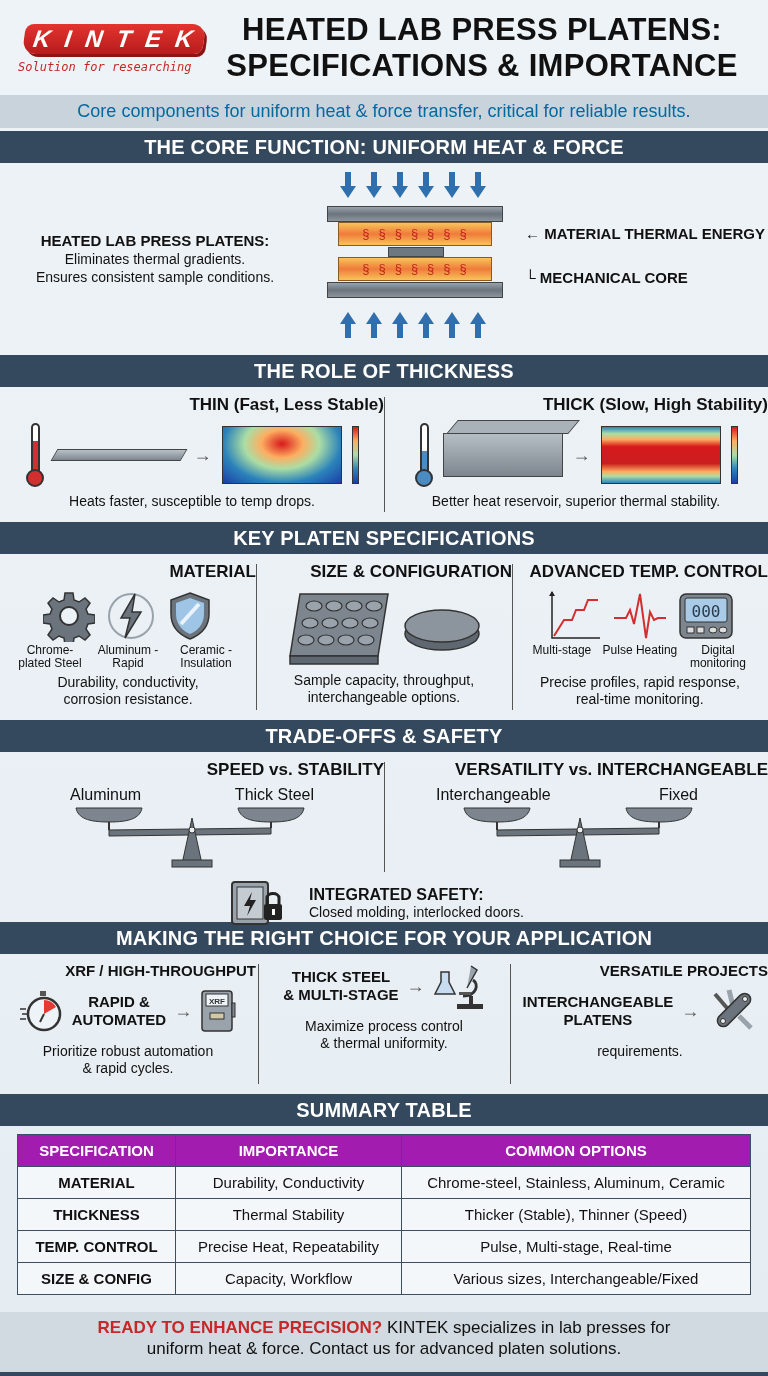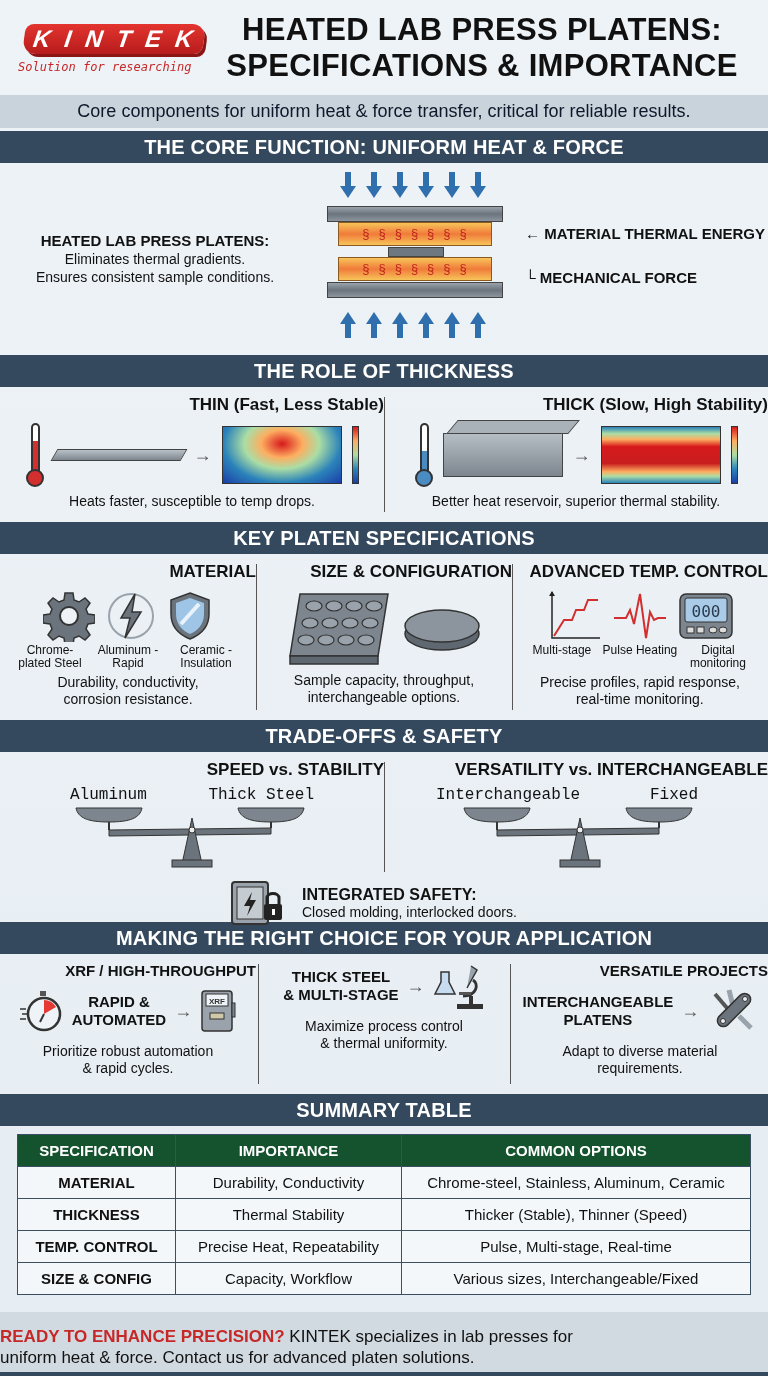--- a/index.html
+++ b/index.html
@@ -13,21 +13,21 @@
   .logo { width: 192px; height: 64px; position: relative; }
   .logo-badge {
     position: absolute; left: 10px; top: 8px; width: 180px; height: 30px;
     background: linear-gradient(#e3342f, #b71c1c); border-radius: 8px 14px 8px 14px;
     transform: skewX(-8deg); box-shadow: 3px 3px 0 #8b1515;
     display: flex; align-items: center; justify-content: center;
   }
   .logo-text { color: #fff; font-weight: bold; font-style: italic; font-size: 24px; letter-spacing: 14px; padding-left: 12px; }
   .logo-tag { position: absolute; left: 4px; top: 44px; color: #c62828; font-family: "DejaVu Sans Mono", monospace; font-size: 12px; font-style: italic; white-space: nowrap; }
   .title { flex: 1; text-align: center; font-weight: bold; font-size: 31px; line-height: 36px; color: #111; letter-spacing: 0.3px; }
-  .subtitle-bar { height: 33px; background: #c9d3dc; display: flex; align-items: center; justify-content: center; font-size: 18px; color: #0f172a; }
+  .subtitle-bar { height: 33px; background: #c9d3dc; display: flex; align-items: center; justify-content: center; font-size: 18px; color: #0369a1; }
   .sec-head { height: 32px; background: #34495e; color: #fff; font-weight: bold; font-size: 20px; display: flex; align-items: center; justify-content: center; letter-spacing: 0.2px; }
   .sec { position: relative; }
   .core { height: 192px; display: flex; align-items: center; }
   .core-left { width: 300px; text-align: center; font-size: 14px; line-height: 18px; padding-left: 10px; }
   .core-left b { font-size: 15px; display: block; }
   .core-diagram { width: 200px; height: 175px; position: relative; margin-left: 10px; }
   .core-labels { position: absolute; left: 495px; top: 0; height: 192px; }
   .core-label { position: absolute; left: 30px; font-weight: bold; font-size: 15px; white-space: nowrap; }
   .arrows { position: absolute; left: 30px; display: flex; gap: 10px; }
   .arr { width: 16px; height: 26px; position: relative; }
@@ -57,31 +57,31 @@
   .hm-thin { background: radial-gradient(ellipse at 50% 30%, #d7191c 0%, #fdae61 25%, #abdda4 45%, #2b83ba 70%, #1a3ea8 100%); }
   .hm-thick { background: linear-gradient(#2b83ba 0%, #abdda4 12%, #fdae61 22%, #d7191c 35%, #c81e1e 65%, #fdae61 80%, #abdda4 88%, #2b83ba 100%); }
   .scale { width: 7px; height: 58px; border: 1px solid #333; background: linear-gradient(#d7191c, #fdae61, #abdda4, #2b83ba, #1a3ea8); }
   .specs { height: 166px; display: flex; }
   .third { width: 33.33%; position: relative; text-align: center; }
   .vdiv3 { position: absolute; top: 10px; bottom: 10px; width: 1px; background: #555; }
   .icons-row { display: flex; justify-content: center; gap: 10px; margin-top: 6px; height: 56px; align-items: center; }
   .icon-cap { font-size: 12px; line-height: 13px; text-align: center; width: 78px; }
   .caps-row { display: flex; justify-content: center; gap: 0; }
   .tradeoffs { height: 170px; position: relative; }
-  .scale-lbls { display: flex; justify-content: space-between; font-size: 16px; padding: 0 50px; margin-top: 6px; font-family: Liberation Mono, monospace; }
-  .safety { position: absolute; left: 230px; top: 128px; display: flex; align-items: center; gap: 16px; }
+  .scale-lbls { display: flex; justify-content: space-between; font-size: 16px; padding: 0 50px; margin-top: 6px; }
+  .safety { position: absolute; left: 230px; top: 128px; display: flex; align-items: center; gap: 23px; }
   .app { height: 140px; display: flex; }
   .app-mid { display: flex; align-items: center; justify-content: center; gap: 8px; margin-top: 6px; height: 52px; font-weight: bold; font-size: 15px; line-height: 18px; }
   .app-desc { font-size: 14px; line-height: 17px; margin-top: 6px; }
   .table-wrap { padding: 8px 17px 0 17px; height: 182px; }
   table { width: 100%; border-collapse: collapse; font-size: 15px; background: #f4f7fa; }
-  th { background: #14532d; color: #fff; font-weight: bold; height: 32px; border: 1px solid #3b4f62; }
+  th { background: #a21caf; color: #fff; font-weight: bold; height: 32px; border: 1px solid #3b4f62; }
   td { height: 32px; border: 1px solid #3b4f62; text-align: center; }
   td.spec { font-weight: bold; }
-  .cta { height: 60px; background: #d2dae1; font-size: 17px; line-height: 21px; padding-top: 14px; margin-top: 4px; }
+  .cta { height: 60px; background: #d2dae1; text-align: center; font-size: 17px; line-height: 21px; padding-top: 5px; margin-top: 4px; }
   .cta .red { color: #c62828; font-weight: bold; }
   .footer { height: 40px; background: #34495e; color: #fff; font-weight: bold; font-size: 22px; display: flex; align-items: center; justify-content: center; }
 </style>
 </head>
 <body>
 
 <div class="page">
 
   <div class="header">
     <div class="logo">
@@ -125,21 +125,21 @@
           <div class="arr up"></div>
           <div class="arr up"></div>
           <div class="arr up"></div>
       </div>
     </div>
     <div class="core-labels">
       <div class="core-label" style="top:62px;">
         <span>← </span><span>MATERIAL THERMAL ENERGY</span>
       </div>
       <div class="core-label" style="top:106px;">
-        <span>└ </span><span>MECHANICAL FORCE</span>
+        <span>└ </span><span>MECHANICAL CORE</span>
       </div>
     </div>
   </div>
 
   <div class="sec-head">THE ROLE OF THICKNESS</div>
   <div class="sec thick">
     <div class="half">
       <div class="col-title">THIN (Fast, Less Stable)</div>
       <div class="row-ill">
         <div class="thermo">
@@ -384,21 +384,20 @@
         <svg width="50" height="50" viewBox="0 0 50 50">
           <path d="M8 8 L20 22" stroke="#555" stroke-width="4"></path>
           <path d="M22 4 L26 20" stroke="#9aa3ab" stroke-width="5"></path>
           <path d="M32 30 L44 42" stroke="#9aa3ab" stroke-width="5"></path>
           <rect x="6" y="18" width="42" height="12" rx="6" transform="rotate(-45 27 24)" fill="#6b747c" stroke="#333" stroke-width="1.5"></rect>
           <circle cx="16" cy="35" r="2.5" fill="#eee" stroke="#333"></circle>
           <circle cx="38" cy="13" r="2.5" fill="#eee" stroke="#333"></circle>
         </svg>
       </div>
       <div class="app-desc">
-        <div>Adapt to diverse material</div>
         <div>requirements.</div>
       </div>
     </div>
   </div>
 
   <div class="sec-head">SUMMARY TABLE</div>
   <div class="table-wrap">
     <table>
       <colgroup>
           <col style="width:158px">

